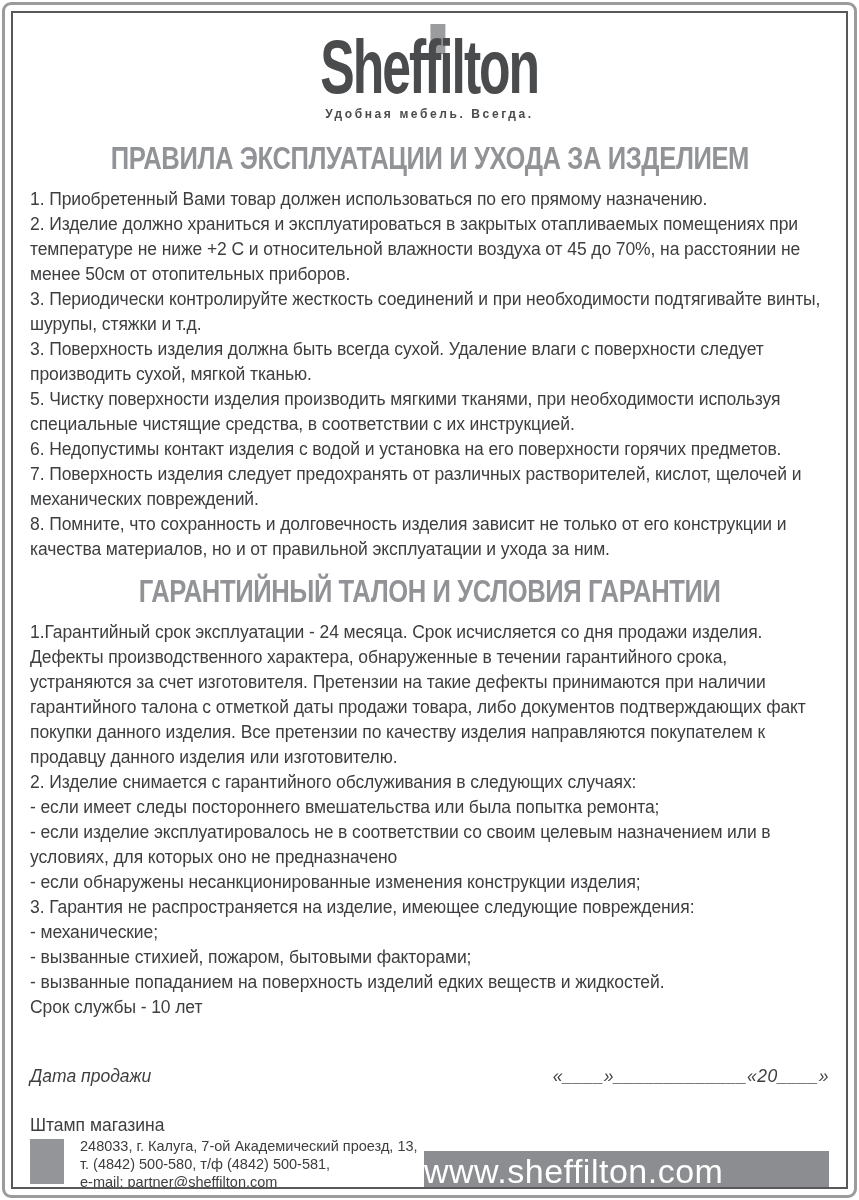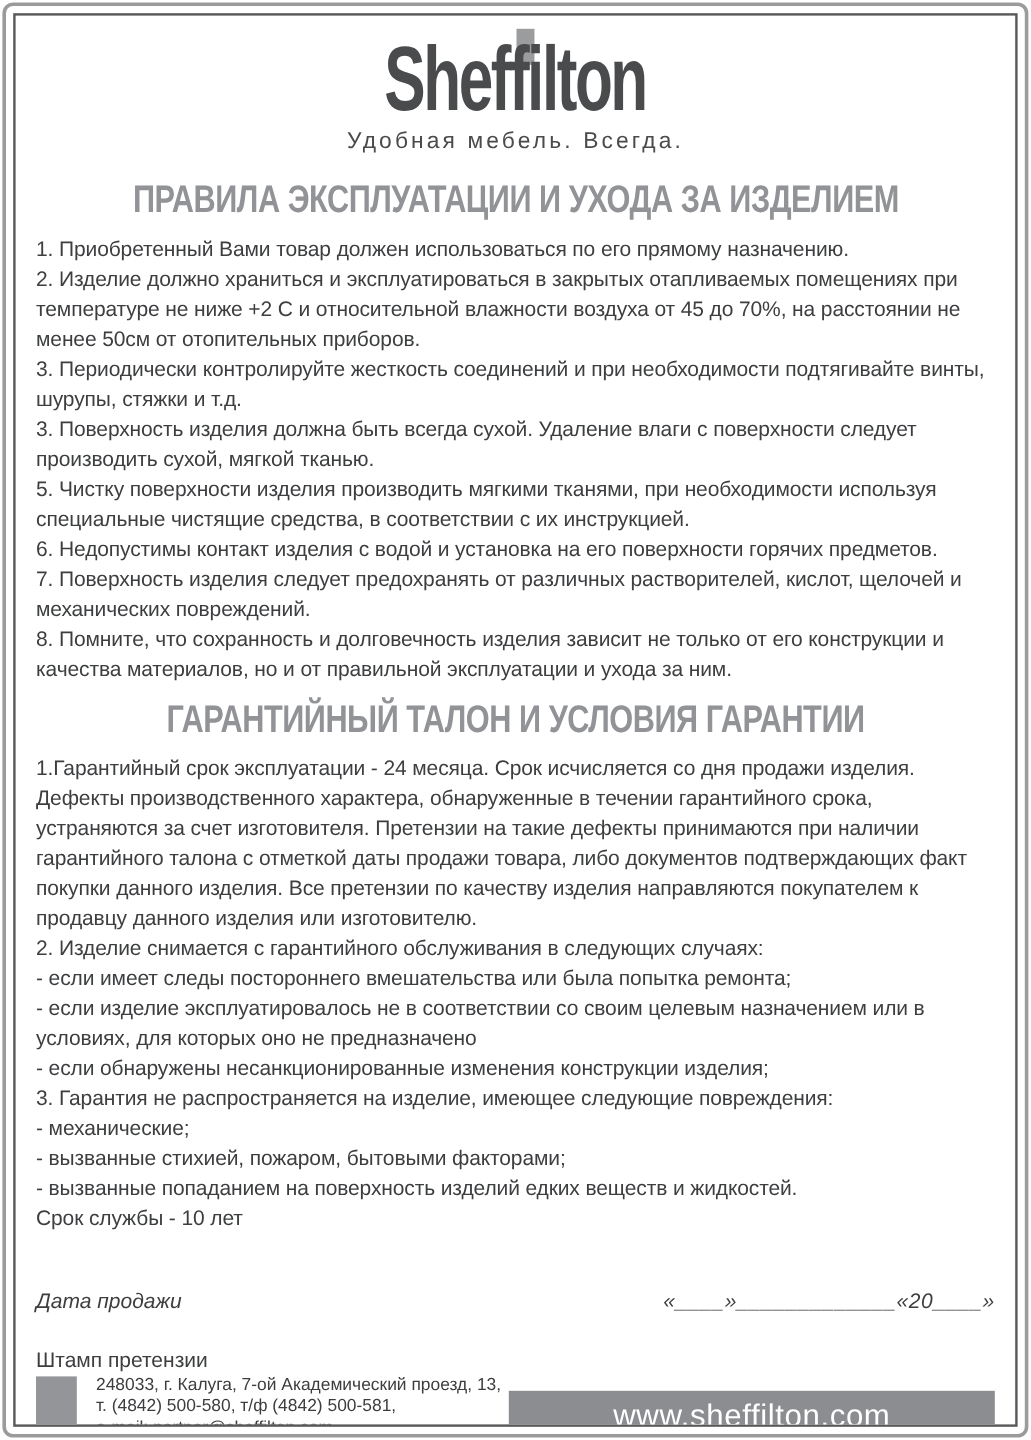--- a/index.html
+++ b/index.html
@@ -49,21 +49,21 @@
   }
   .logo-accent{
     position:absolute;
     left:50.5%;top:-7px;width:22px;height:30px;
     background:var(--accent-gray);
     z-index:0;
   }
   .logo-text{position:relative;z-index:1}
   .tagline{
     margin-top:4px;
-    font-weight:normal;font-size:19px;letter-spacing:2.6px;
+    font-weight:bold;font-size:12px;letter-spacing:2.6px;
     color:var(--brand-dark);
   }
   
   .section-title{
     align-self:center;
     font-weight:bold;font-size:32px;line-height:34px;
     color:var(--heading-gray);
     letter-spacing:-.5px;
     transform:scaleX(.8);transform-origin:center;
     white-space:nowrap;
@@ -93,24 +93,22 @@
   .footer-square{
     width:34px;height:45px;margin-top:1px;
     background:var(--footer-square);
   }
   .footer-address{font-size:14.5px;line-height:17px;color:#3c3d3f}
   .footer-address div{margin-bottom:1px}
   .footer-banner{
     width:405px;height:41px;
     background:var(--banner-bg);
     color:#fff;
-    font-size:26px;line-height:41px;
-    text-align:center;
+    font-size:34px;line-height:41px;
     letter-spacing:.5px;
-    text-decoration:underline;
   }
 </style>
 </head>
 <body>
 
 <div class="page">
   <div class="frame-outer"></div>
   <div class="frame-inner"></div>
 
   <div class="content">
@@ -149,21 +147,21 @@
       <p>- вызванные стихией, пожаром, бытовыми факторами;</p>
       <p>- вызванные попаданием на поверхность изделий едких веществ и жидкостей.</p>
       <p>Срок службы - 10 лет</p>
     </div>
 
     <div class="date-row">
       <span class="date-label">Дата продажи</span>
       <span class="date-blank">«____»_____________«20____»</span>
     </div>
 
-    <div class="stamp">Штамп претензии</div>
+    <div class="stamp">Штамп магазина</div>
 
     <footer class="footer">
       <div class="footer-left">
         <div class="footer-square"></div>
         <div class="footer-address">
           <div>248033, г. Калуга, 7-ой Академический проезд, 13,</div>
           <div>т. (4842) 500-580, т/ф (4842) 500-581,</div>
           <div>e-mail: partner@sheffilton.com</div>
         </div>
       </div>

